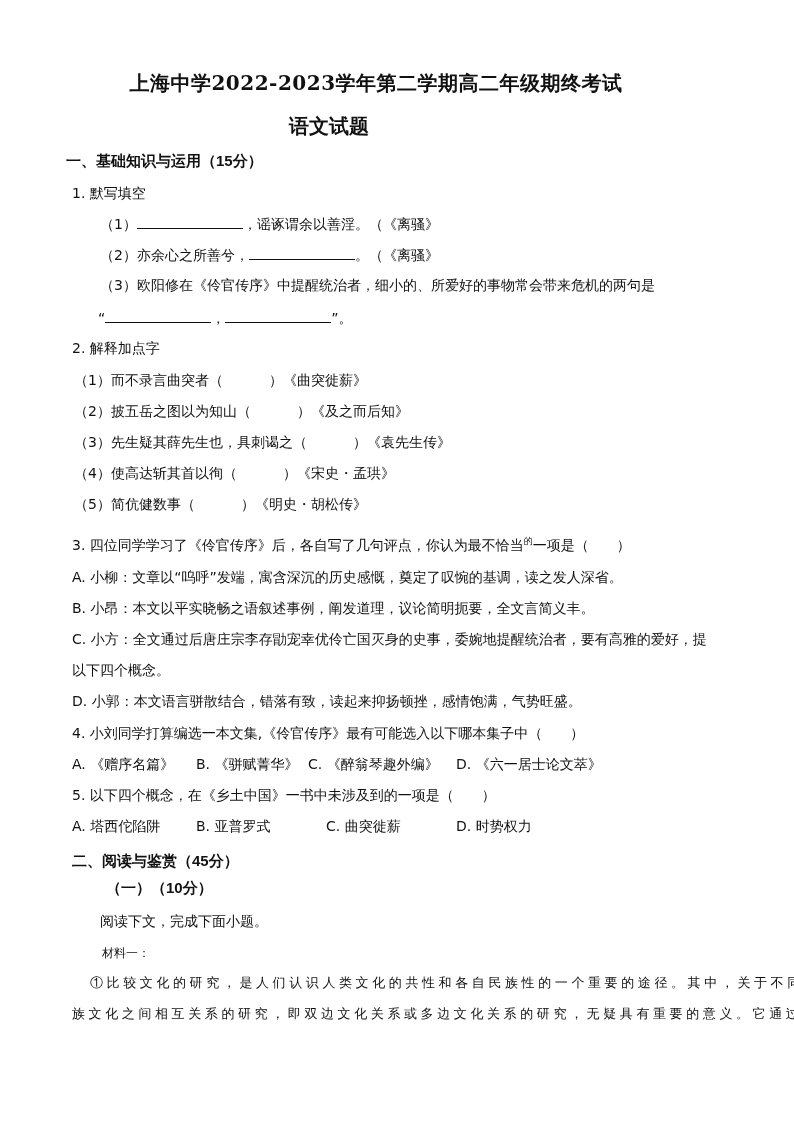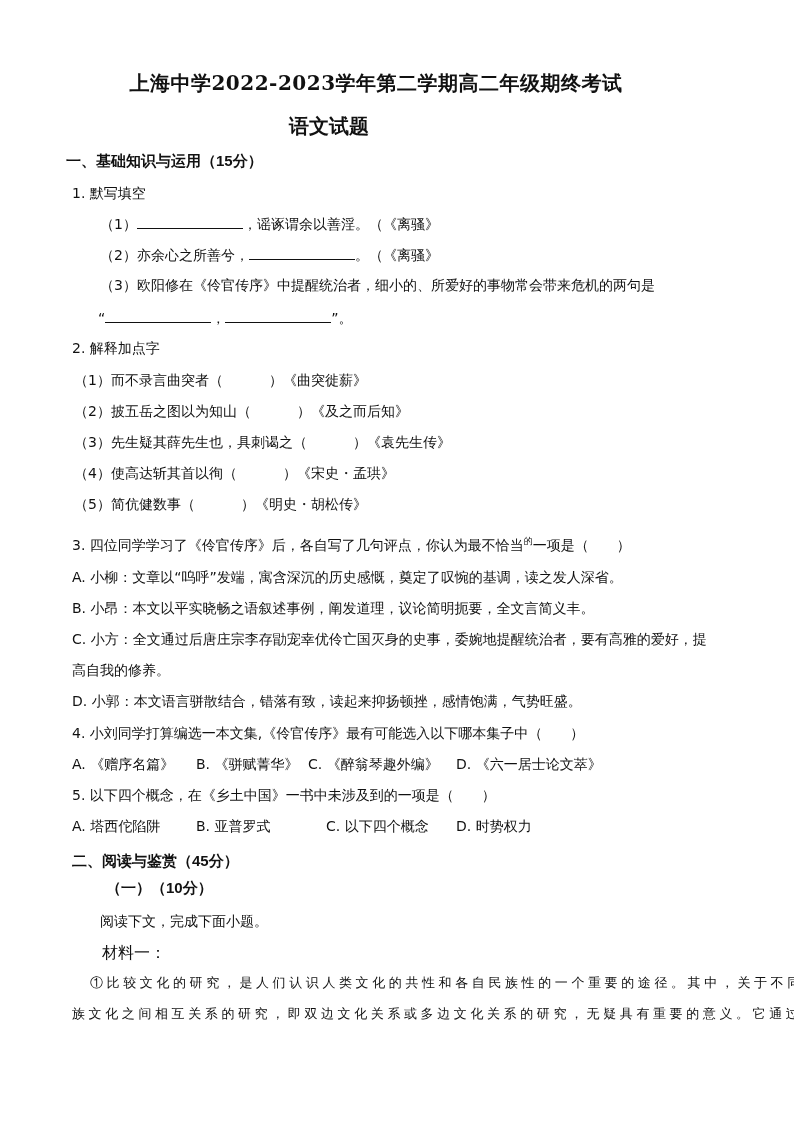--- a/index.html
+++ b/index.html
@@ -57,35 +57,35 @@
   <div class="abs line" style="left:74px; top:495px;">
     <span>（5）简伉健数事（</span><span class="gap" style="width:46px;"></span><span>）《明史・胡松传》</span>
   </div>
 
   <div class="abs line" style="left:72px; top:532px;">
     <span>3. 四位同学学习了《伶官传序》后，各自写了几句评点，你认为最不恰当</span><span class="sup">的</span><span>一项是（　　）</span>
   </div>
   <div class="abs line" style="left:72px; top:568px;">A. 小柳：文章以“呜呼”发端，寓含深沉的历史感慨，奠定了叹惋的基调，读之发人深省。</div>
   <div class="abs line" style="left:72px; top:599px;">B. 小昂：本文以平实晓畅之语叙述事例，阐发道理，议论简明扼要，全文言简义丰。</div>
   <div class="abs line" style="left:72px; top:630px;">C. 小方：全文通过后唐庄宗李存勖宠幸优伶亡国灭身的史事，委婉地提醒统治者，要有高雅的爱好，提</div>
-  <div class="abs line" style="left:72px; top:661px;">高自我的修养。</div>
+  <div class="abs line" style="left:72px; top:661px;">以下四个概念。</div>
   <div class="abs line" style="left:72px; top:692px;">D. 小郭：本文语言骈散结合，错落有致，读起来抑扬顿挫，感情饱满，气势旺盛。</div>
 
   <div class="abs line" style="left:72px; top:724px;">4. 小刘同学打算编选一本文集,《伶官传序》最有可能选入以下哪本集子中（　　）</div>
   <div class="abs line" style="left:72px; top:755px;">A. 《赠序名篇》</div>
   <div class="abs line" style="left:196px; top:755px;">B. 《骈赋菁华》</div>
   <div class="abs line" style="left:308px; top:755px;">C. 《醉翁琴趣外编》</div>
   <div class="abs line" style="left:456px; top:755px;">D. 《六一居士论文萃》</div>
 
   <div class="abs line" style="left:72px; top:786px;">5. 以下四个概念，在《乡土中国》一书中未涉及到的一项是（　　）</div>
   <div class="abs line" style="left:72px; top:817px;">A. 塔西佗陷阱</div>
   <div class="abs line" style="left:196px; top:817px;">B. 亚普罗式</div>
-  <div class="abs line" style="left:326px; top:817px;">C. 以下四个概念</div>
+  <div class="abs line" style="left:326px; top:817px;">C. 曲突徙薪</div>
   <div class="abs line" style="left:456px; top:817px;">D. 时势权力</div>
 
   <div class="abs section" style="left:72px; top:852px;">二、阅读与鉴赏（45分）</div>
   <div class="abs section" style="left:106px; top:879px;">（一）（10分）</div>
   <div class="abs line" style="left:100px; top:912px;">阅读下文，完成下面小题。</div>
-  <div class="abs line" style="left:102px; top:944px; font-size:16px; font-family:'DejaVu Serif','Liberation Serif',serif;">材料一：</div>
+  <div class="abs line" style="left:102px; top:944px; font-size:12px; font-family:'DejaVu Serif','Liberation Serif',serif;">材料一：</div>
   <div class="abs line serif-small" style="left:90px; top:974px;">①比较文化的研究，是人们认识人类文化的共性和各自民族性的一个重要的途径。其中，关于不同民</div>
   <div class="abs line serif-small" style="left:72px; top:1005px;">族文化之间相互关系的研究，即双边文化关系或多边文化关系的研究，无疑具有重要的意义。它通过揭示</div>
 
 </div>
 
 </body></html>

